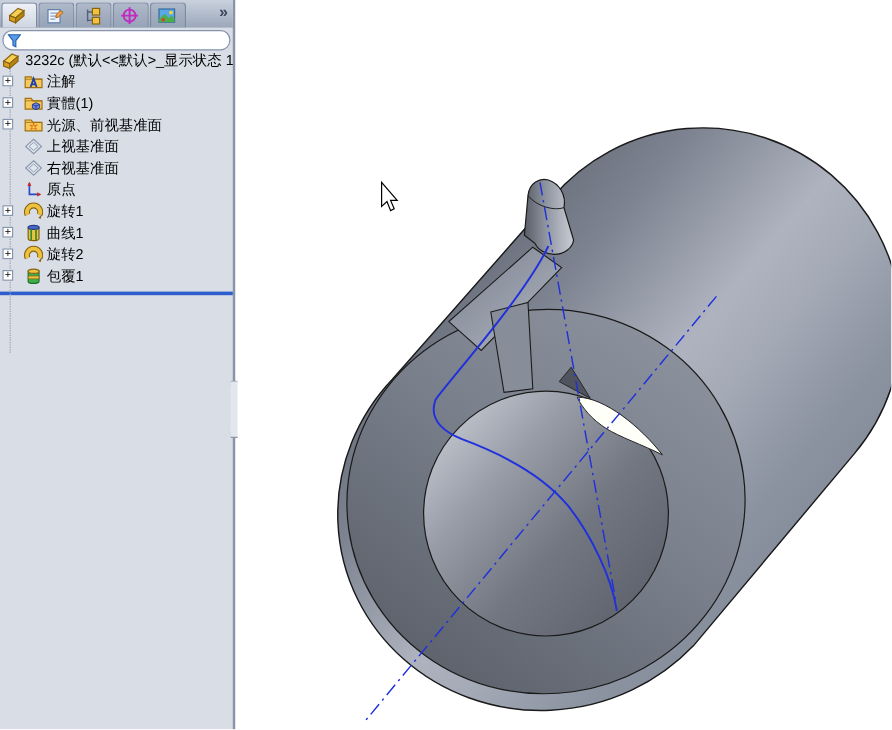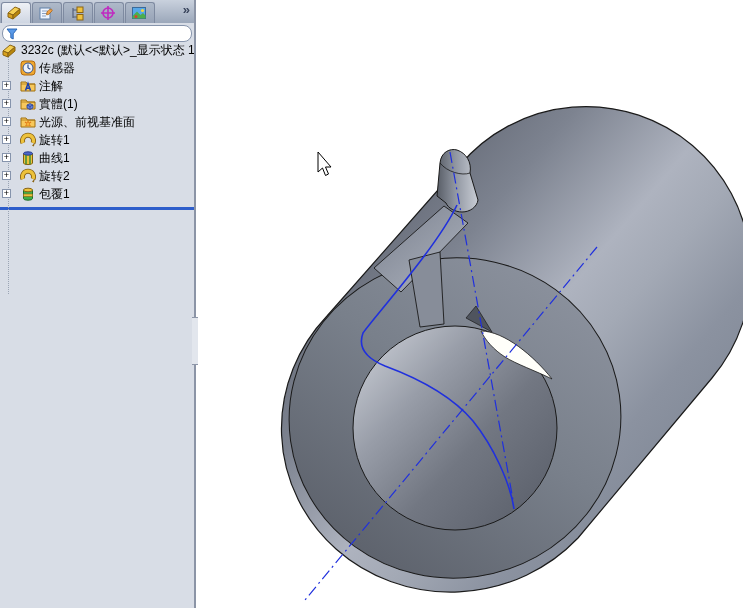--- a/index.html
+++ b/index.html
@@ -174,26 +174,20 @@
     <div class="tree">
       <div class="guide"></div>
 
       <div class="trow root">
         <svg class="ticon">
             <use href="#i-part"></use>
           </svg>
         <span class="tlabel">3232c (默认&lt;&lt;默认&gt;_显示状态 1&gt;</span>
       </div>
 
-      <div class="trow child">
-        <svg class="ticon">
-            <use href="#i-sensor"></use>
-          </svg>
-        <span class="tlabel">传感器</span>
-      </div>
 
       <div class="trow child">
         <span class="expbox">+</span>
         <svg class="ticon">
             <use href="#i-anno"></use>
           </svg>
         <span class="tlabel">注解</span>
       </div>
 
       <div class="trow child">
@@ -207,22 +201,40 @@
       <div class="trow child">
         <span class="expbox">+</span>
         <svg class="ticon">
             <use href="#i-lights"></use>
           </svg>
         <span class="tlabel">光源、前视基准面</span>
       </div>
 
 
 
-
-
+      <div class="trow child">
+        <svg class="ticon">
+            <use href="#i-plane"></use>
+          </svg>
+        <span class="tlabel">上视基准面</span>
+      </div>
+
+      <div class="trow child">
+        <svg class="ticon">
+            <use href="#i-plane"></use>
+          </svg>
+        <span class="tlabel">右视基准面</span>
+      </div>
+
+      <div class="trow child">
+        <svg class="ticon">
+            <use href="#i-origin"></use>
+          </svg>
+        <span class="tlabel">原点</span>
+      </div>
 
       <div class="trow child">
         <span class="expbox">+</span>
         <svg class="ticon">
             <use href="#i-revolve"></use>
           </svg>
         <span class="tlabel">旋转1</span>
       </div>
 
       <div class="trow child">

